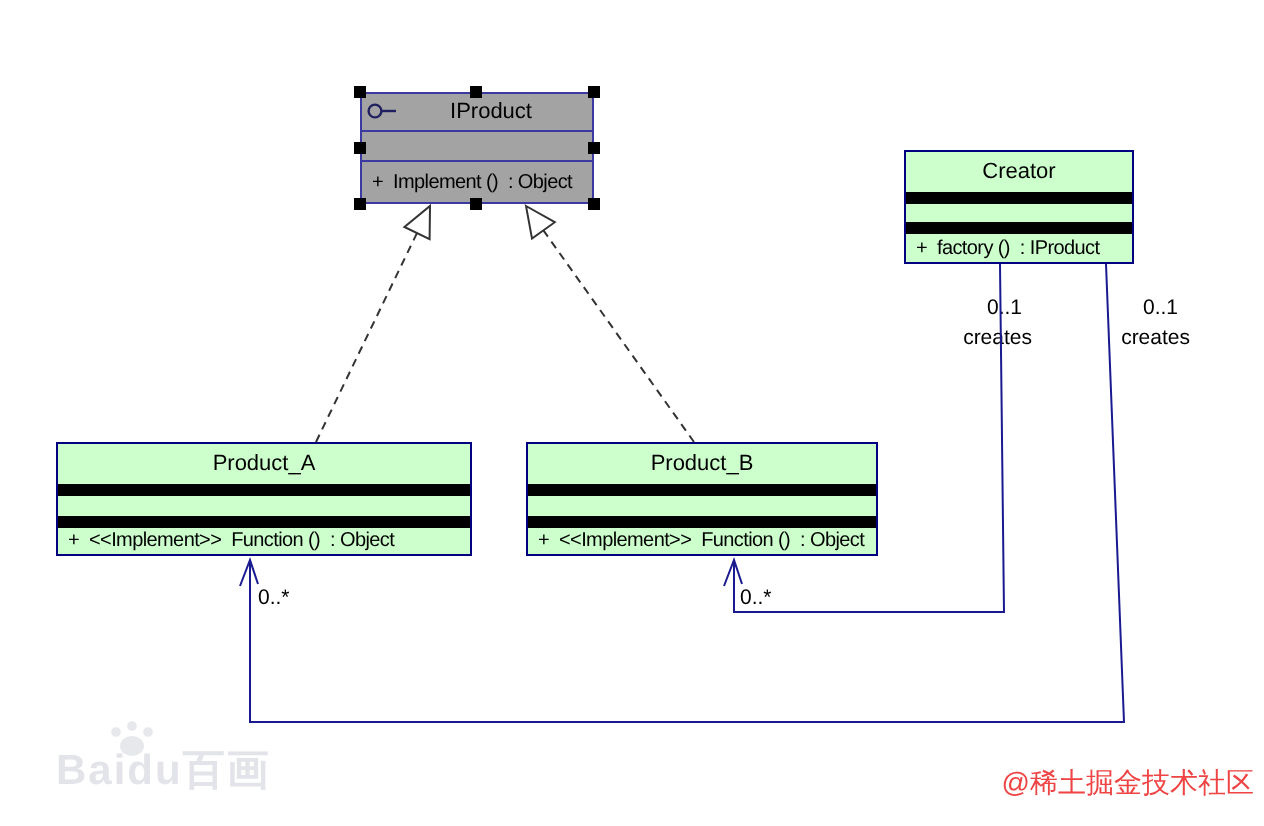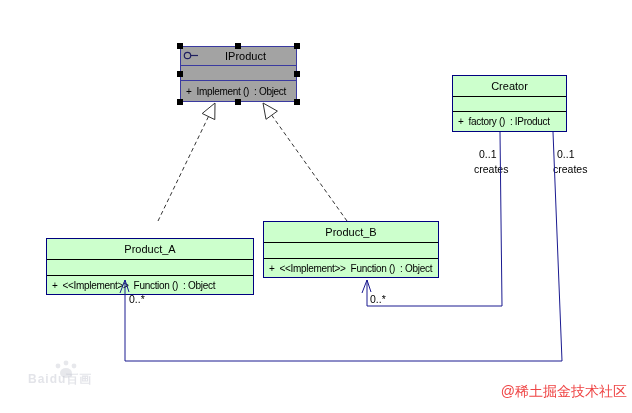--- a/index.html
+++ b/index.html
@@ -7,37 +7,37 @@
     position:relative;width:632px;height:413px;background:#ffffff;
     font-family:"Liberation Sans","DejaVu Sans",sans-serif;overflow:hidden;
   }
   .uml-class{
     position:absolute;box-sizing:border-box;display:flex;flex-direction:column;
   }
   .uml-class.lavender{background:#a3a3a3;border:1px solid #3a3aa0;}
   .uml-class.green{background:#ccffcc;border:1px solid #000080;}
   .uml-class .sec{box-sizing:border-box;}
   .uml-class.lavender .sec + .sec{border-top:1px solid #3a3aa0;}
-  .uml-class.green .sec + .sec{border-top:1px solid #000000;}
+  .uml-class.green .sec + .sec{border-top:6px solid #000000;}
   .cls-title{
     display:flex;align-items:center;justify-content:center;
     font-size:11px;color:#000;letter-spacing:0px;
   }
   .cls-method{
     display:flex;align-items:center;font-size:10px;color:#000;
     padding-left:5px;white-space:pre;letter-spacing:-0.3px;overflow:hidden;
   }
   .mid{flex:0 0 auto;}
   svg.overlay{position:absolute;left:0;top:0;pointer-events:none;}
   .edge-label{
     position:absolute;font-size:10.5px;color:#000;white-space:nowrap;
   }
-  .edge-label.centered{text-align:left;}
+  .edge-label.centered{text-align:right;}
   .wm-baidu{
-    position:absolute;left:28px;top:371px;font-size:12px;letter-spacing:1px;
+    position:absolute;left:28px;top:371px;font-size:21px;letter-spacing:1px;
     color:rgba(185,188,200,0.40);font-weight:bold;
   }
   .wm-juejin{
     position:absolute;right:5px;top:383px;font-size:14px;color:#ef4444;
   }
 </style>
 </head>
 <body>
 
 <div class="canvas">
@@ -47,21 +47,21 @@
     <div class="sec mid" style="height:15px;"></div>
     <div class="sec cls-method" style="flex:1;">+  Implement ()  : Object</div>
   </div>
 
   <div class="uml-class green" style="left:452px;top:75px;width:115px;height:57px;">
     <div class="sec cls-title" style="height:20px;">Creator</div>
     <div class="sec mid" style="height:15px;"></div>
     <div class="sec cls-method" style="flex:1;">+  factory ()  : IProduct</div>
   </div>
 
-  <div class="uml-class green" style="left:46px;top:221px;width:208px;height:57px;margin-top:17px;">
+  <div class="uml-class green" style="left:28px;top:221px;width:208px;height:57px;">
     <div class="sec cls-title" style="height:20px;">Product_A</div>
     <div class="sec mid" style="height:16px;"></div>
     <div class="sec cls-method" style="flex:1;">+  &lt;&lt;Implement&gt;&gt;  Function ()  : Object</div>
   </div>
 
   <div class="uml-class green" style="left:263px;top:221px;width:176px;height:57px;">
     <div class="sec cls-title" style="height:20px;">Product_B</div>
     <div class="sec mid" style="height:16px;"></div>
     <div class="sec cls-method" style="flex:1;">+  &lt;&lt;Implement&gt;&gt;  Function ()  : Object</div>
   </div>

